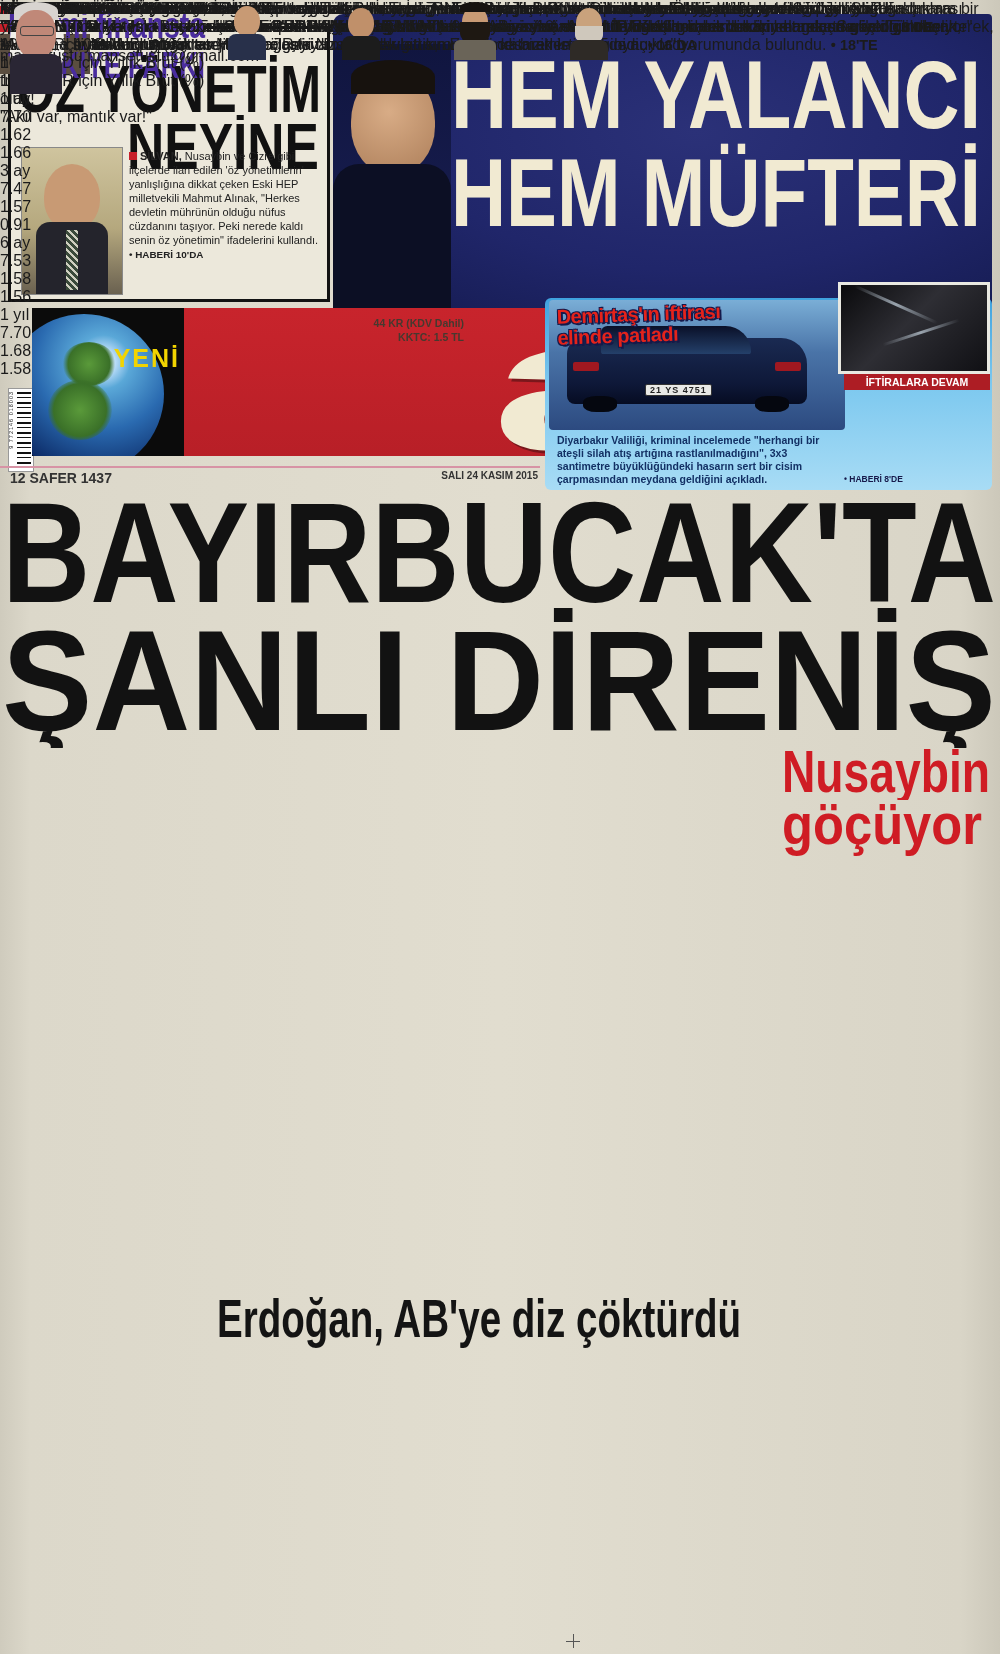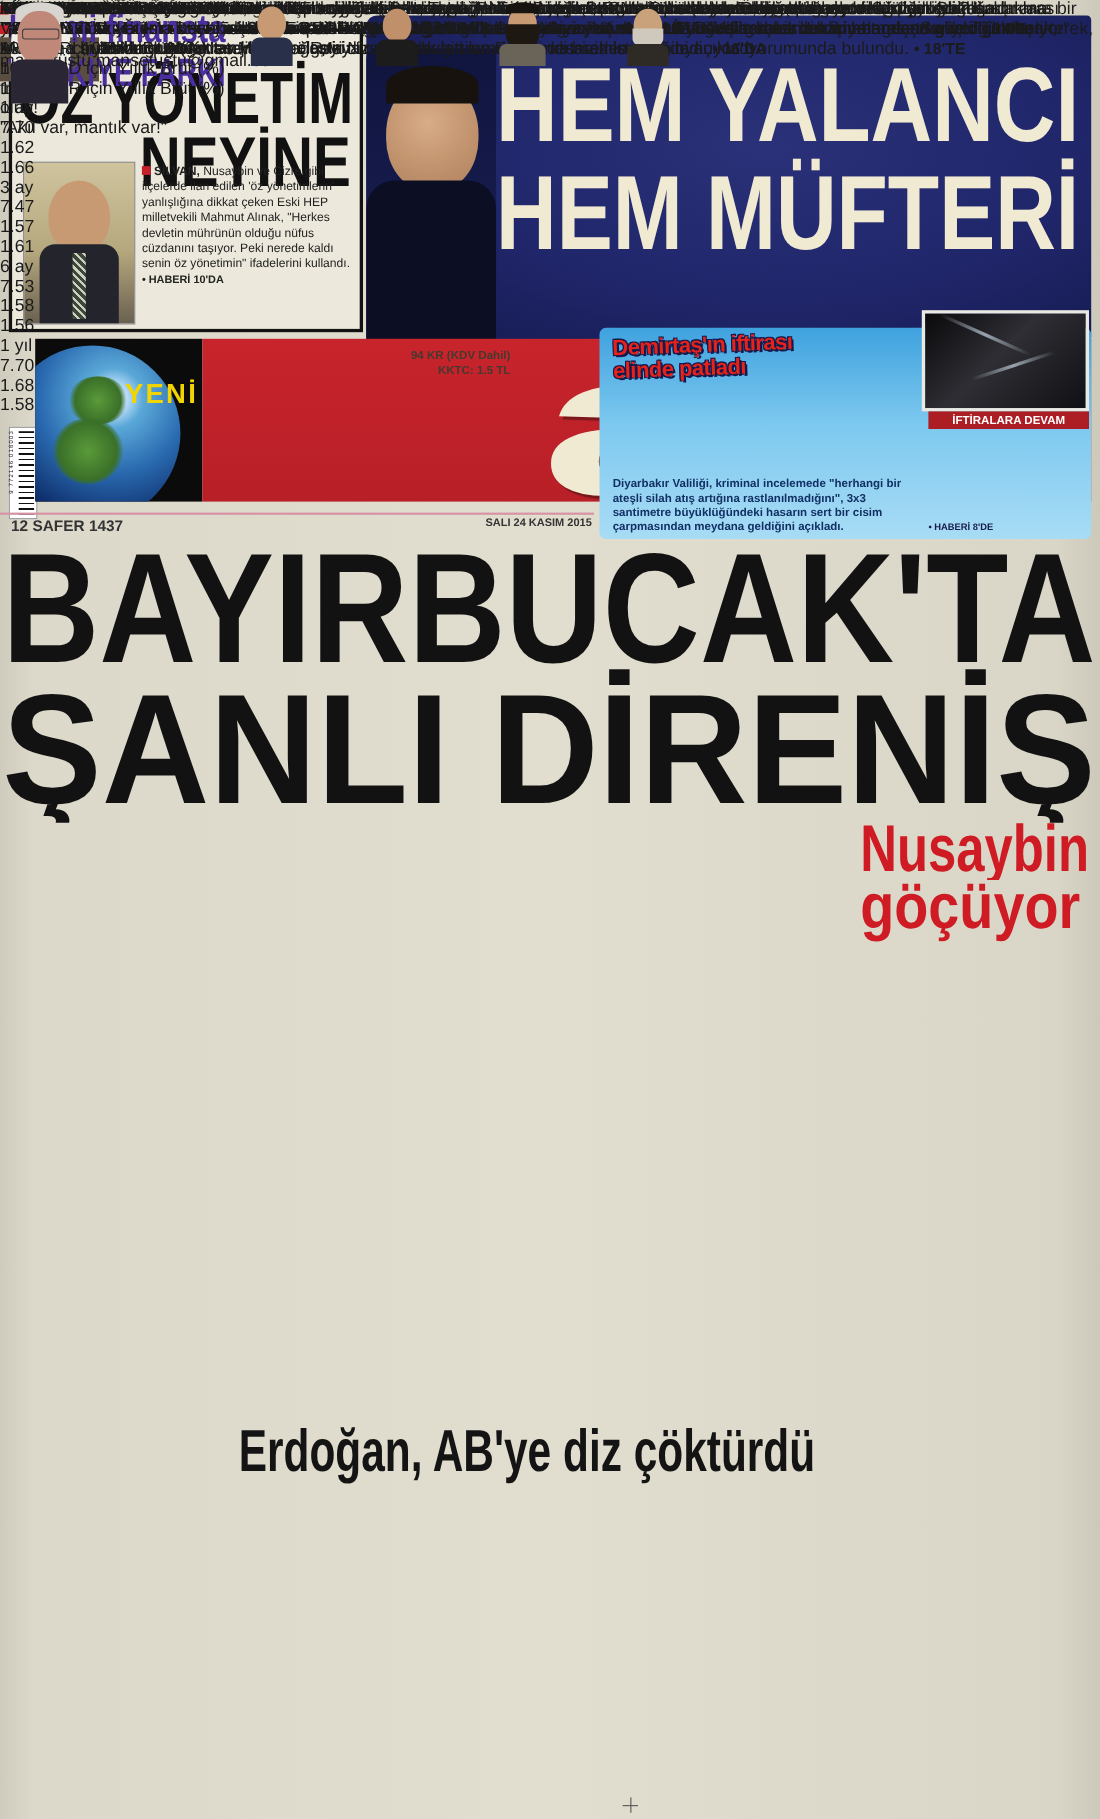--- a/index.html
+++ b/index.html
@@ -227,33 +227,42 @@
   </div>
   <div class="abs" id="globe-box">
     <div id="globe">
       <div class="land" style="left:58px;top:28px;width:54px;height:44px;"></div>
       <div class="land" style="left:44px;top:66px;width:64px;height:60px;"></div>
     </div>
     <div class="abs" id="yeni">YENİ</div>
   </div>
   <div class="abs" id="red-box">
     <div class="abs" id="price">
-      <div>94 KR (KDV Dahil)</div>
+      <div>44 KR (KDV Dahil)</div>
       <div>KKTC: 1.5 TL</div>
     </div>
     <svg class="svgh" id="akit-svg" width="500" height="152" viewBox="0 0 500 152">
       <text x="8" y="143" font-size="185" textLength="484" lengthAdjust="spacingAndGlyphs">akit</text>
     </svg>
     <div class="abs" id="site">www.yeniakit.com.tr</div>
   </div>
   <div class="abs" id="mast-rule"></div>
   <div class="abs" id="hijri">12 SAFER 1437</div>
   <div class="abs" id="gregorian">SALI 24 KASIM 2015</div>
 
   <div class="abs" id="blue">
+    <div id="car">
+      <div class="body"></div>
+      <div class="glass"></div>
+      <div class="tail" style="left:24px;"></div>
+      <div class="tail" style="left:226px;"></div>
+      <div class="wheel" style="left:34px;"></div>
+      <div class="wheel" style="left:206px;"></div>
+      <div id="plate">21 YS 4751</div>
+    </div>
     <div id="iftira-ov">
       <div>Demirtaş'ın iftirası</div>
       <div>elinde patladı</div>
     </div>
     <div id="blue-body">Diyarbakır Valiliği, kriminal incelemede "herhangi bir ateşli silah atış artığına rastlanılmadığını", 3x3 santimetre büyüklüğündeki hasarın sert bir cisim çarpmasından meydana geldiğini açıkladı.</div>
     <div id="evid">
       <div class="streak" style="left:10px;top:18px;width:90px;transform:rotate(24deg);"></div>
       <div class="streak" style="left:40px;top:46px;width:80px;transform:rotate(-18deg);"></div>
     </div>
     <div id="side-bar">İFTİRALARA DEVAM</div>
@@ -381,21 +390,21 @@
       <div class="kp-ch">1000 EUR için Yıllık Brüt (%)</div>
 
       <div class="kp-vade">1 ay</div>
       <div class="kp-val">7.70</div>
       <div class="kp-val">1.62</div>
       <div class="kp-val">1.66</div>
 
       <div class="kp-vade">3 ay</div>
       <div class="kp-val">7.47</div>
       <div class="kp-val">1.57</div>
-      <div class="kp-val">1.61</div>
+      <div class="kp-val">0.91</div>
 
       <div class="kp-vade">6 ay</div>
       <div class="kp-val">7.53</div>
       <div class="kp-val">1.58</div>
       <div class="kp-val">1.56</div>
 
       <div class="kp-vade">1 yıl</div>
       <div class="kp-val">7.70</div>
       <div class="kp-val">1.68</div>
       <div class="kp-val">1.58</div>

